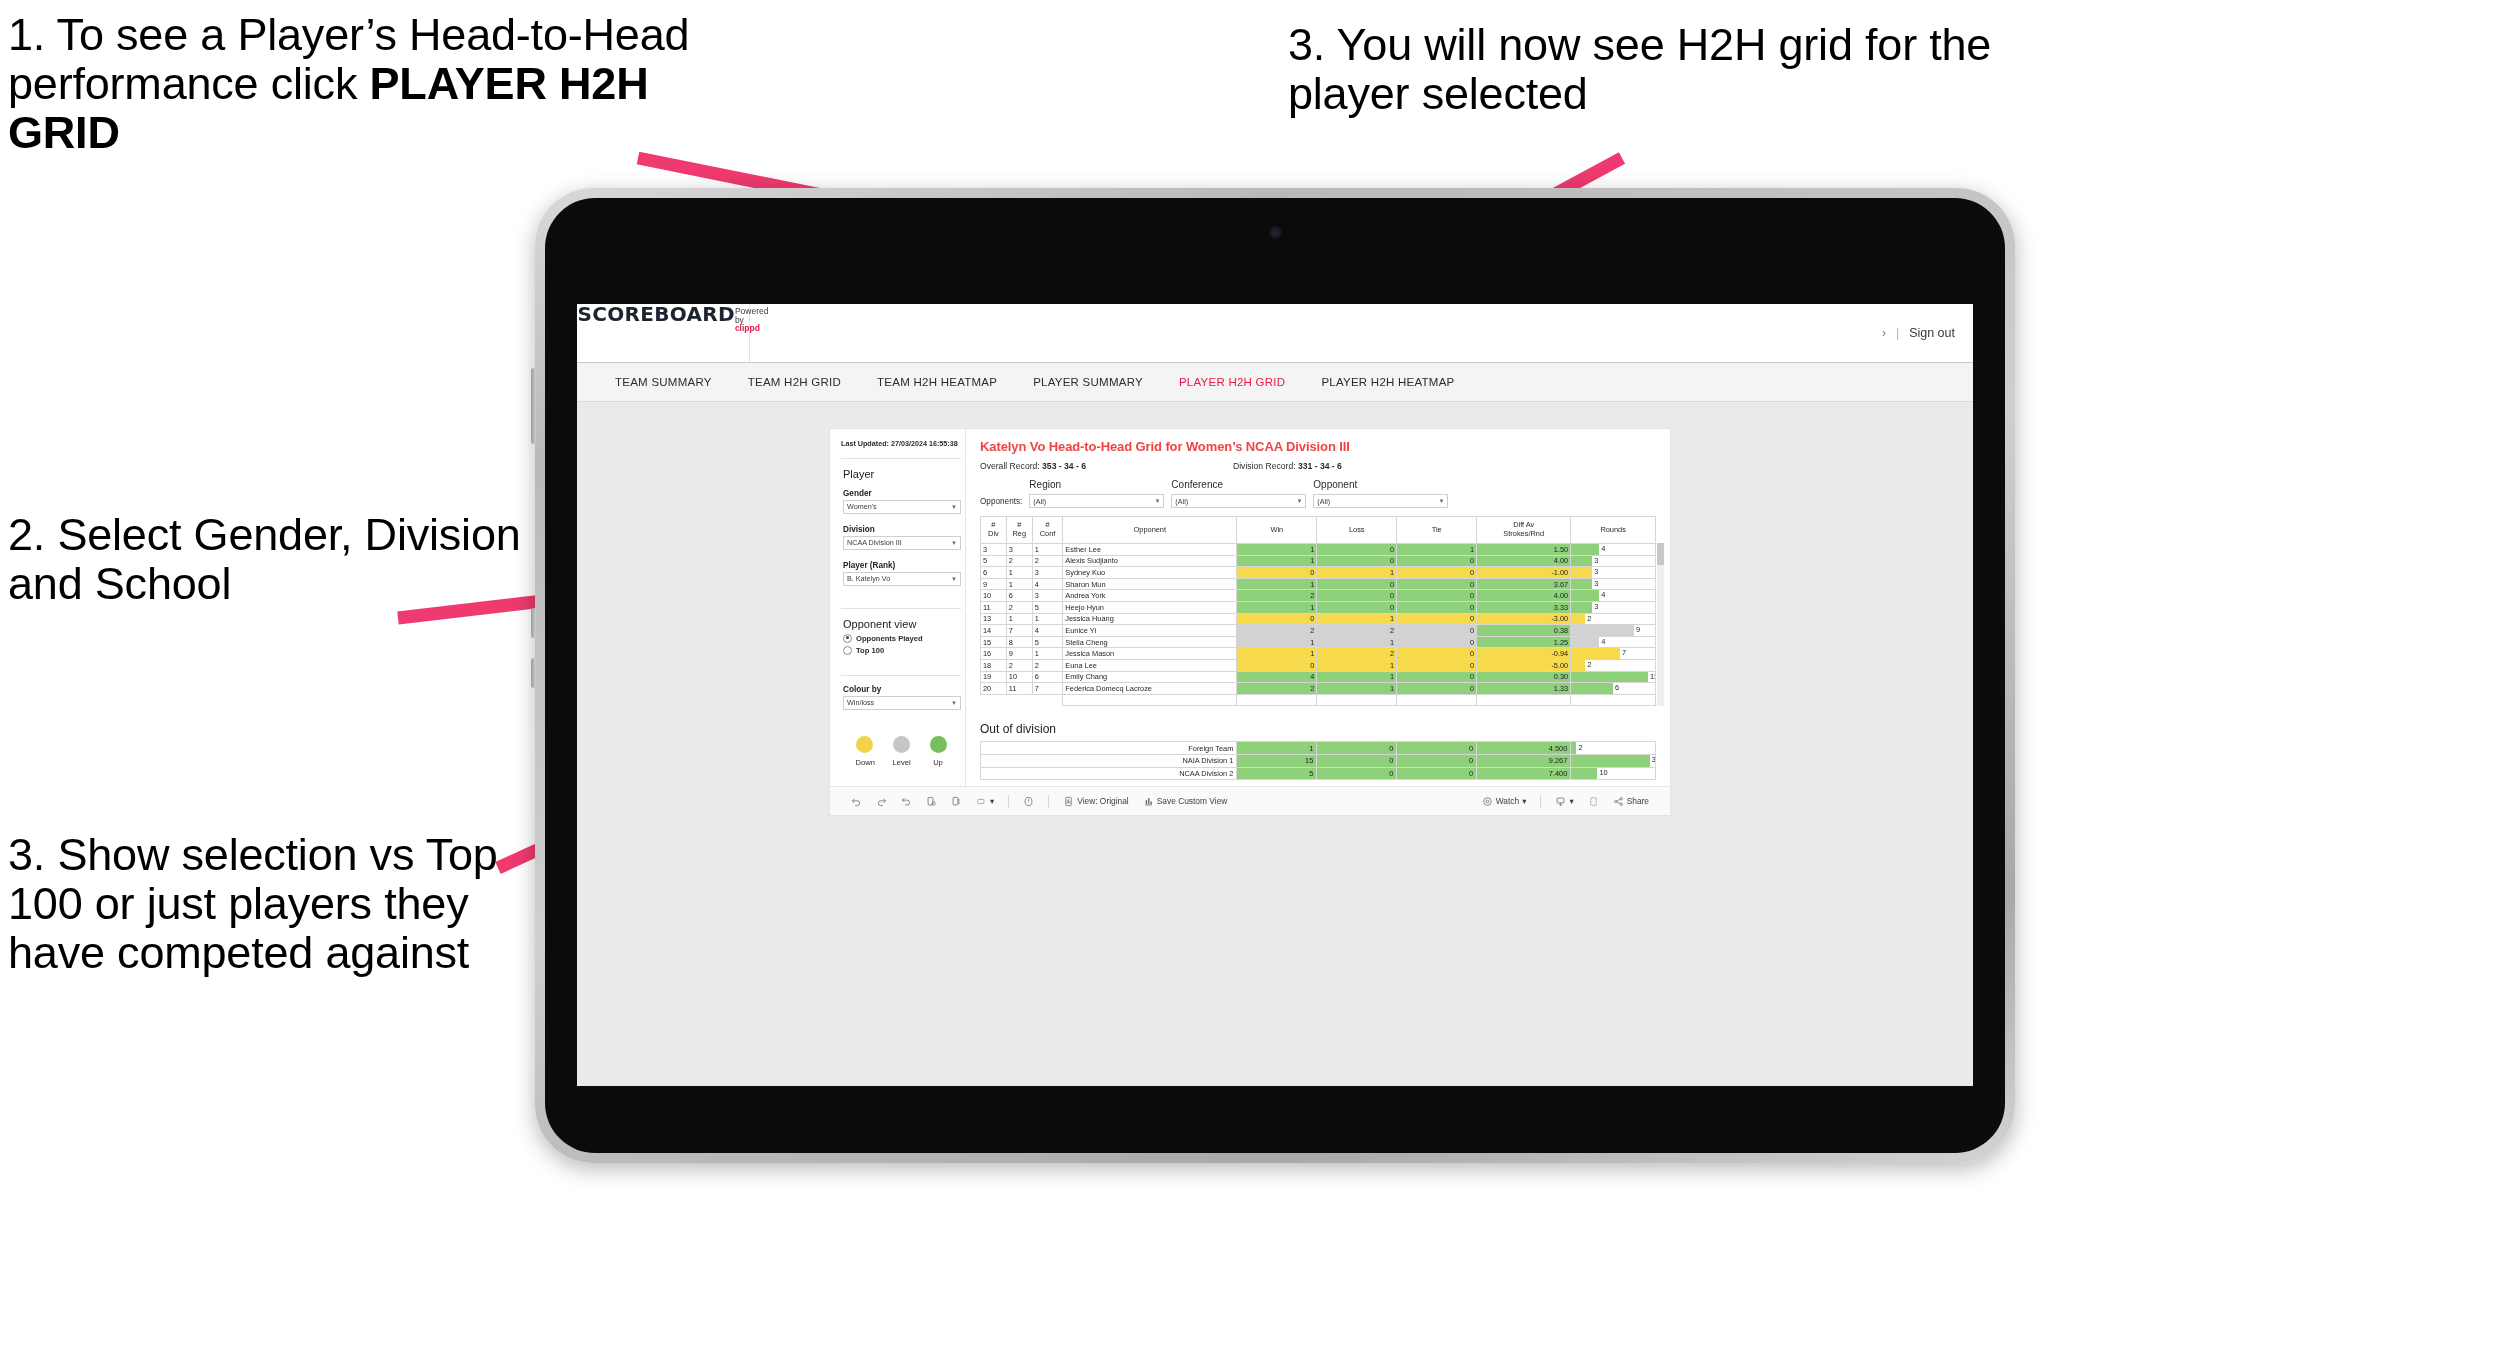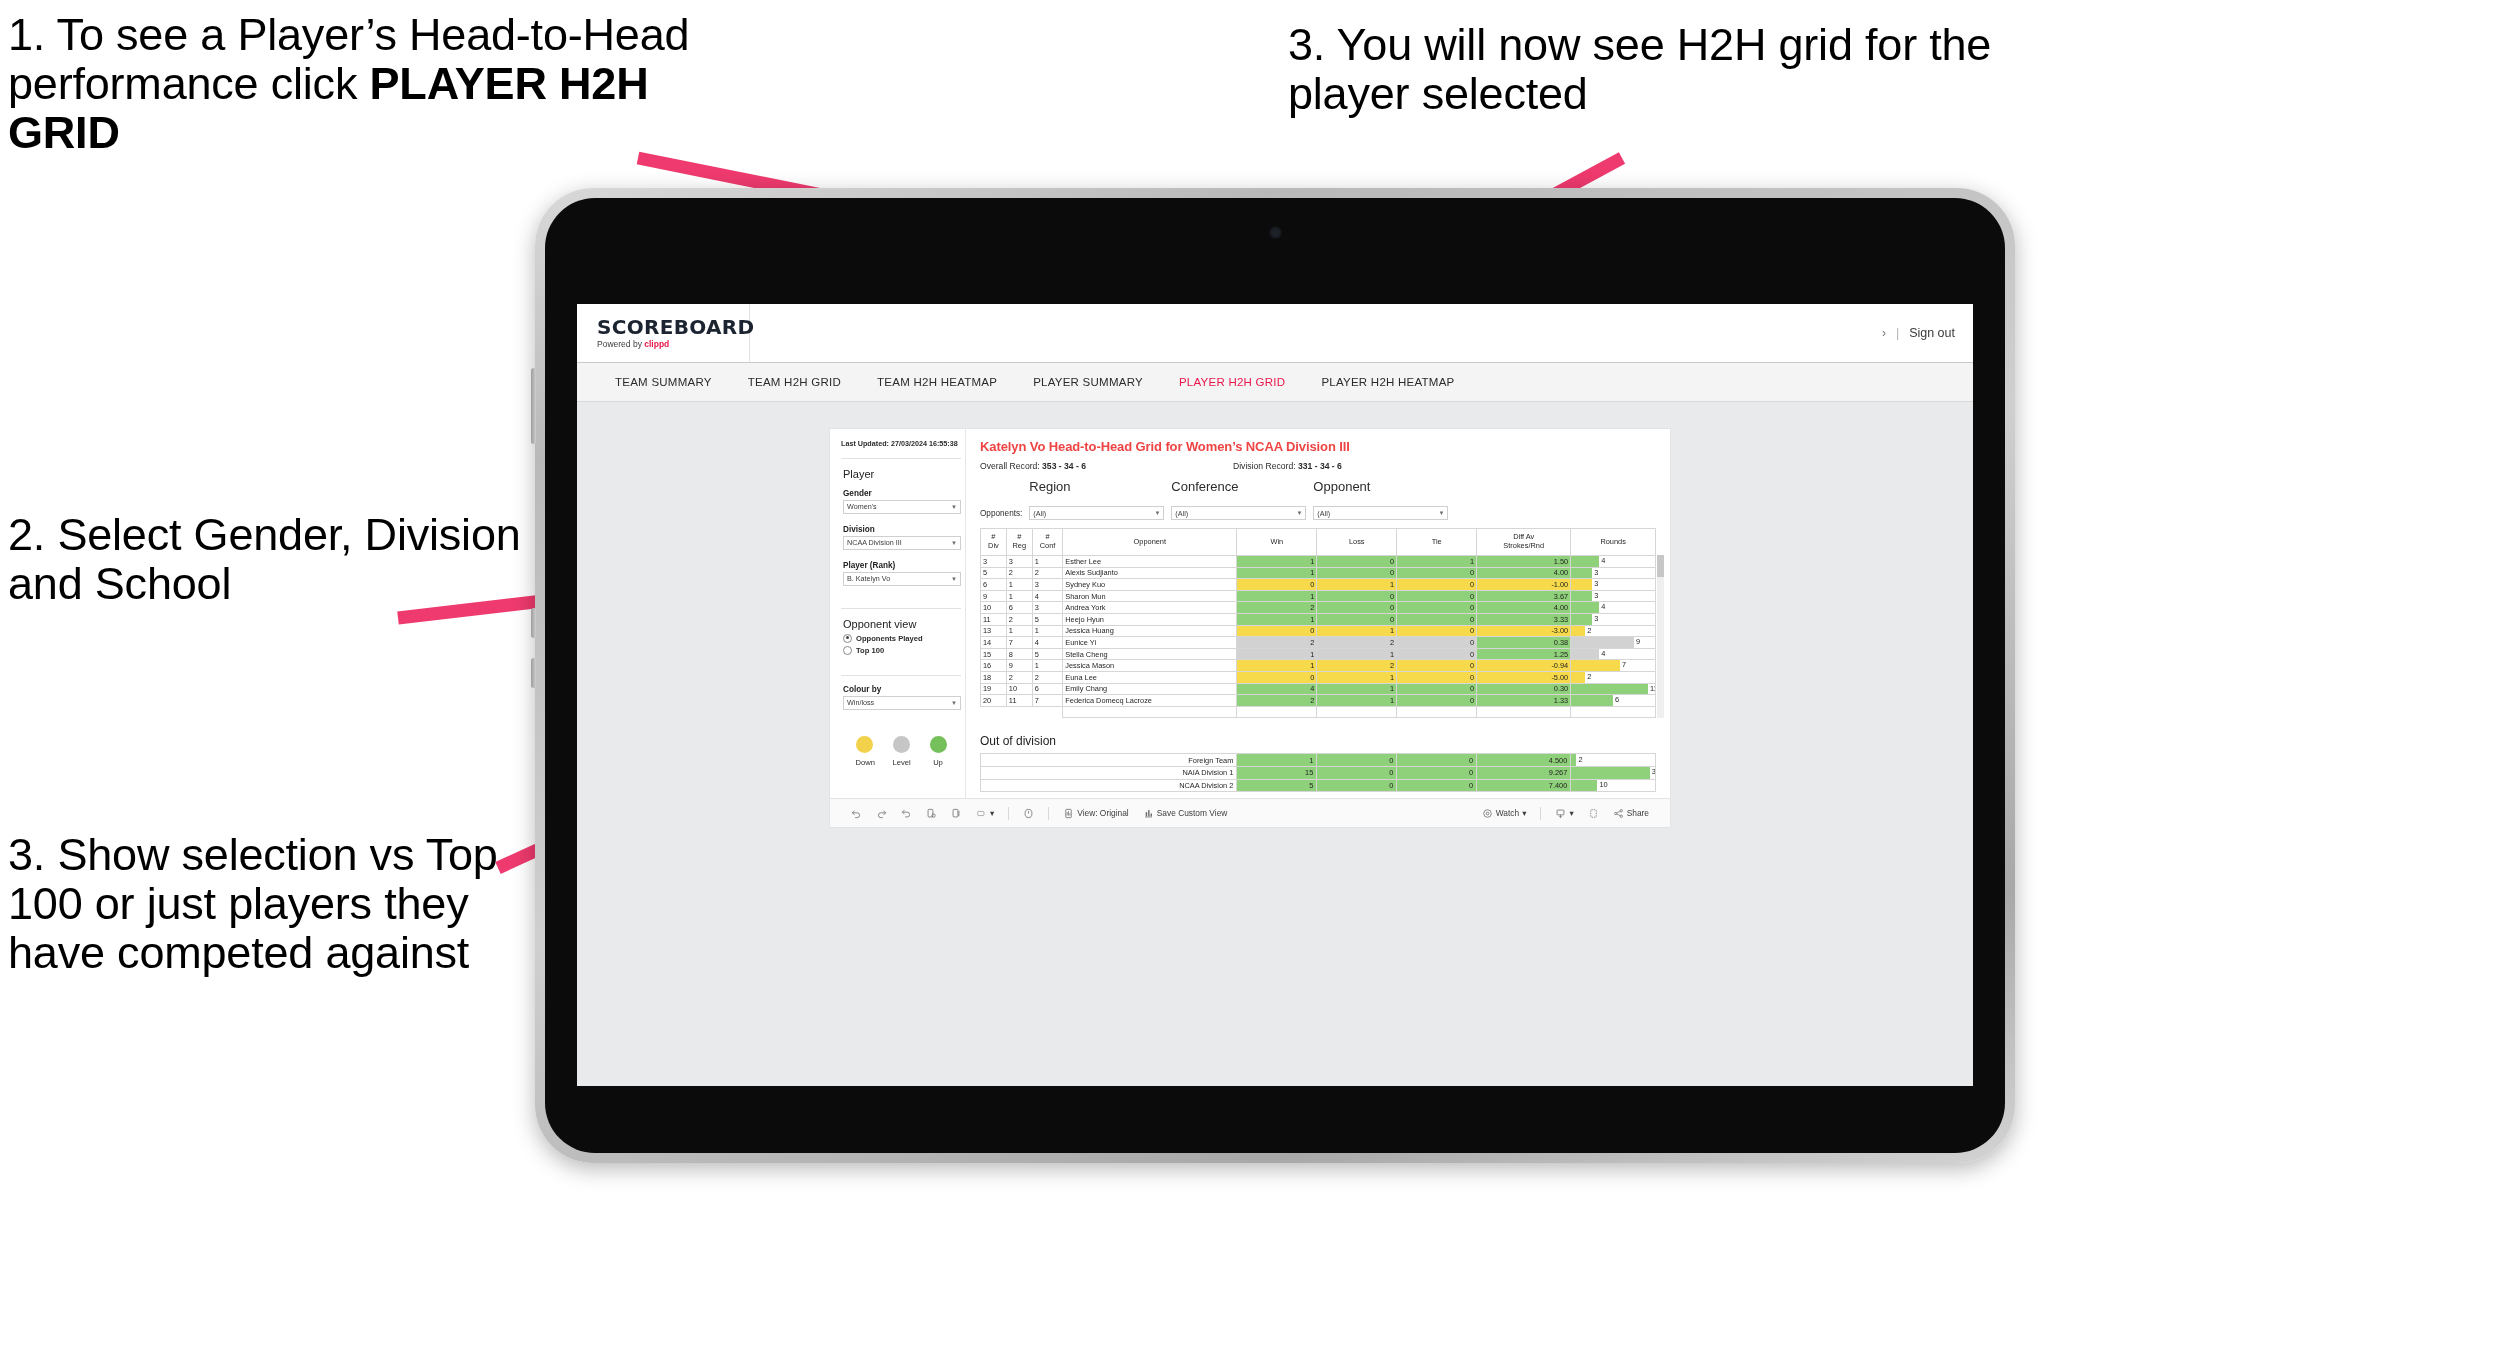--- a/index.html
+++ b/index.html
@@ -86,21 +86,21 @@
   .app-header {
     height: 58px;
     background: #ffffff;
     display: flex;
     align-items: stretch;
     border-bottom: 1px solid #c9c9c9;
   }
   .brand {
     width: 152px;
     padding-left: 20px;
-    display: flex; flex-direction: column; justify-content: center;
+    display: flex; flex-direction: row; justify-content: center;
     border-right: 1px solid #e2e2e2;
   }
   .brand-name {
     font-family: "DejaVu Sans", sans-serif;
     font-weight: 700;
     font-size: 20px;
     letter-spacing: 0.3px;
     color: #1b2430;
     line-height: 1;
   }
@@ -218,21 +218,21 @@
   
   .wb-grid { flex: 1; padding: 10px 14px 6px 14px; min-width: 0; }
   .gtitle { font-size: 13px; color: #ef4444; font-weight: 600; letter-spacing: -.1px; }
   .grec { display: flex; margin-top: 7px; font-size: 8.6px; color: #2c2c2c; }
   .grec .b { font-weight: 700; }
   .grec .r1 { width: 253px; }
 
   .filters { display: flex; align-items: flex-end; margin-top: 8px; gap: 7px; }
   .filters .oplbl { font-size: 8.2px; color: #2c2c2c; padding-bottom: 2px; }
   .fcol { width: 135px; }
-  .fcol .fl { font-size: 13px; color: #2c2c2c; margin-bottom: 12px; }
+  .fcol .fl { font-size: 10px; color: #2c2c2c; margin-bottom: 4px; }
 
   
   table.h2h { border-collapse: collapse; width: 100%; margin-top: 8px; table-layout: fixed; }
   table.h2h th, table.h2h td {
     border: 1px solid #d6d6d6;
     font-size: 7.4px;
     color: #1f1f1f;
     height: 10.6px;
     padding: 0 2px;
     overflow: hidden;

